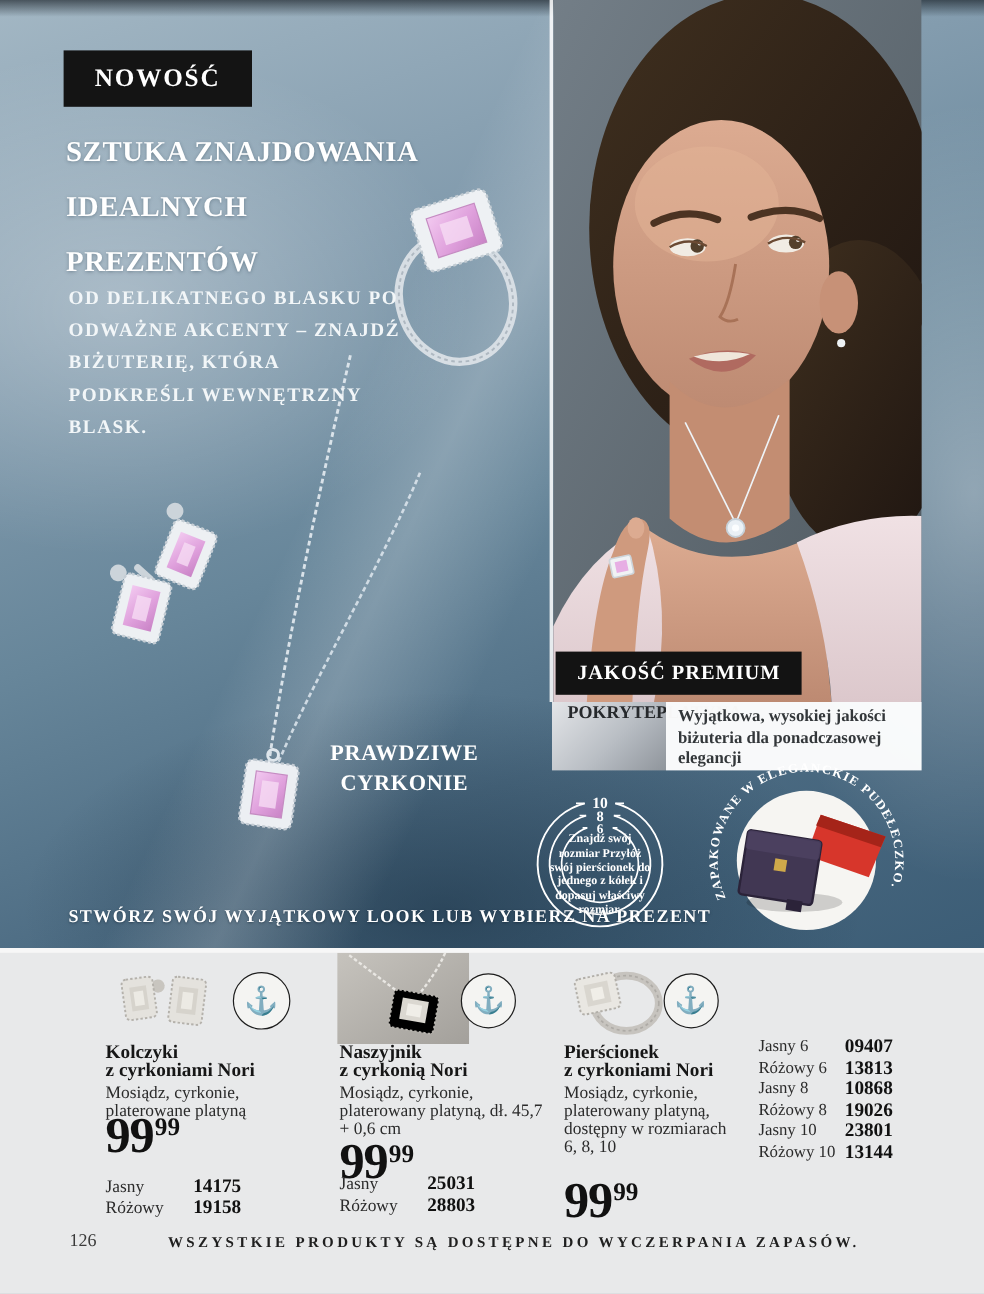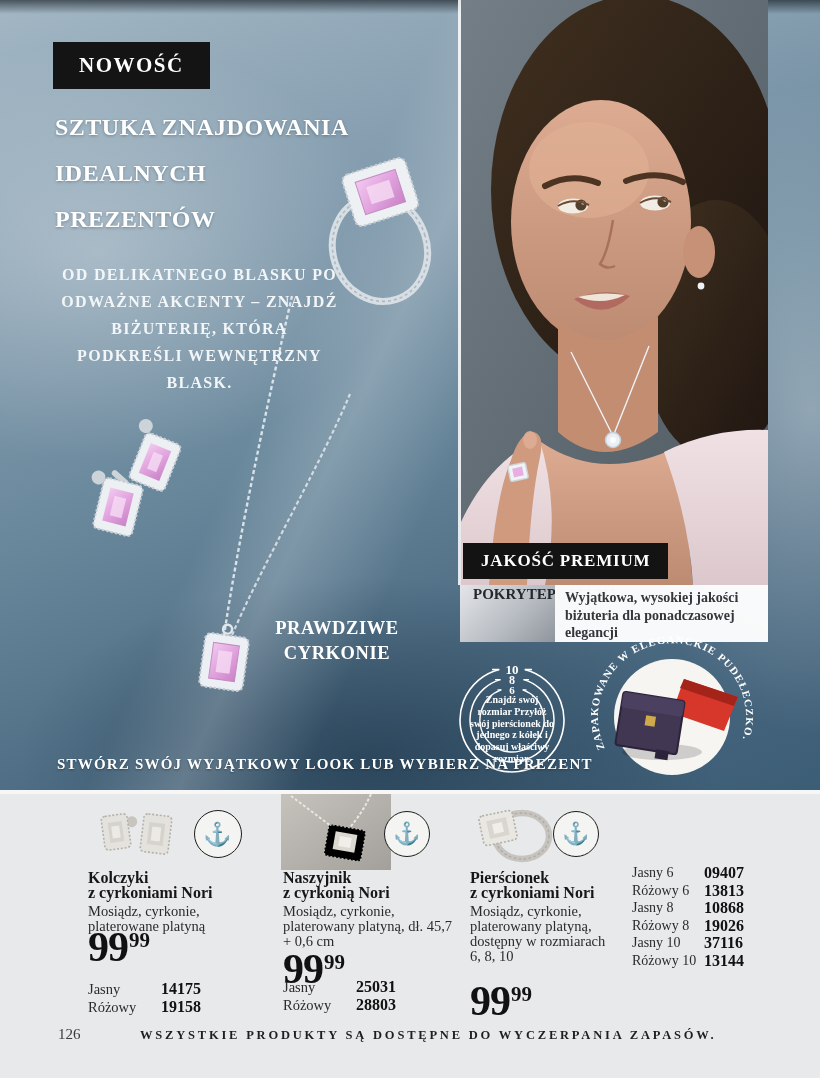--- a/index.html
+++ b/index.html
@@ -14,38 +14,38 @@
       radial-gradient(ellipse 300px 500px at 99% 52%, rgba(255,255,255,.34), rgba(255,255,255,0) 65%),
       linear-gradient(115deg, rgba(255,255,255,0) 38%, rgba(255,255,255,.20) 46%, rgba(255,255,255,0) 56%),
       radial-gradient(ellipse 500px 260px at 45% 96%, rgba(10,30,48,.45), rgba(10,30,48,0) 70%),
       linear-gradient(160deg,#a3b7c4 0%, #839cae 28%, #67869a 52%, #4e6d84 74%, #3c5d76 100%);}
   .hero-art{position:absolute;left:0;top:0;pointer-events:none;}
 
   .new-badge{position:absolute;left:53px;top:42px;background:#141414;color:#fff;
     font-size:21px;font-weight:bold;letter-spacing:1.5px;padding:11px 26px;}
   .hero-title{position:absolute;left:55px;top:104px;color:#fff;font-size:24px;
     font-weight:bold;letter-spacing:.5px;line-height:46px;text-shadow:0 1px 3px rgba(20,40,55,.35);}
-  .hero-intro{position:absolute;left:57px;top:261px;width:285px;color:#f2f6f8;
-    font-size:16px;font-weight:600;letter-spacing:1.3px;line-height:27px;text-align:center;}
+  .hero-intro{position:absolute;left:57px;top:235px;width:285px;color:#f2f6f8;
+    font-size:16px;font-weight:600;letter-spacing:1.3px;line-height:27px;}
   .zirconia-label{position:absolute;left:262px;top:616px;width:150px;text-align:center;
     color:#fff;font-size:18.5px;font-weight:bold;letter-spacing:.6px;line-height:25px;}
   .premium-badge{position:absolute;left:463px;top:543px;background:#131313;color:#fff;
     font-size:17px;font-weight:bold;letter-spacing:.8px;padding:8px 18px;}
 
   .photo{position:absolute;left:458px;top:0;width:310px;height:585px;border-left:3px solid rgba(255,255,255,.85);}
   .photo svg{display:block;}
 
   .plated-band{position:absolute;left:460px;top:585px;width:308px;height:57px;display:flex;}
   .plated-label{width:95px;background:linear-gradient(135deg,#e3e5e8 0%,#b9bec4 55%,#8f959c 100%);
     color:#26292c;font-size:15px;font-weight:bold;line-height:19px;display:flex;flex-direction:row;
     justify-content:space-between;padding-left:13px;box-sizing:border-box;}
   .plated-desc{flex:1;background:rgba(255,255,255,.96);color:#33373a;font-size:14px;
     line-height:17.5px;font-weight:600;padding:4px 8px 0 10px;box-sizing:border-box;}
 
-  .sizer{position:absolute;left:452px;top:642px;width:120px;height:138px;}
+  .sizer{position:absolute;left:440px;top:642px;width:120px;height:138px;}
   .sizer-text{position:absolute;left:50%;top:52px;transform:translateX(-50%);width:88px;
     text-align:center;color:#fff;font-size:10px;font-weight:600;line-height:1.18;}
 
   .packaging{position:absolute;left:588px;top:625px;width:168px;height:168px;}
 
   .cta{position:absolute;left:57px;top:756px;color:#fff;font-size:15px;font-weight:bold;
     letter-spacing:1.2px;text-shadow:0 1px 2px rgba(10,25,40,.5);}
 
   
   .products{position:absolute;left:0;top:790px;width:820px;height:288px;background:#e8e9ea;
@@ -361,21 +361,21 @@
       <div class="variant-row">
         <span class="vl">Jasny 8</span>
         <span class="vc">10868</span>
       </div>
       <div class="variant-row">
         <span class="vl">Różowy 8</span>
         <span class="vc">19026</span>
       </div>
       <div class="variant-row">
         <span class="vl">Jasny 10</span>
-        <span class="vc">37116</span>
+        <span class="vc">23801</span>
       </div>
       <div class="variant-row">
         <span class="vl">Różowy 10</span>
         <span class="vc">13144</span>
       </div>
     </div>
 
     <div class="footer-page">126</div>
     <div class="footer-note">WSZYSTKIE PRODUKTY SĄ DOSTĘPNE DO WYCZERPANIA ZAPASÓW.</div>
   </section>

